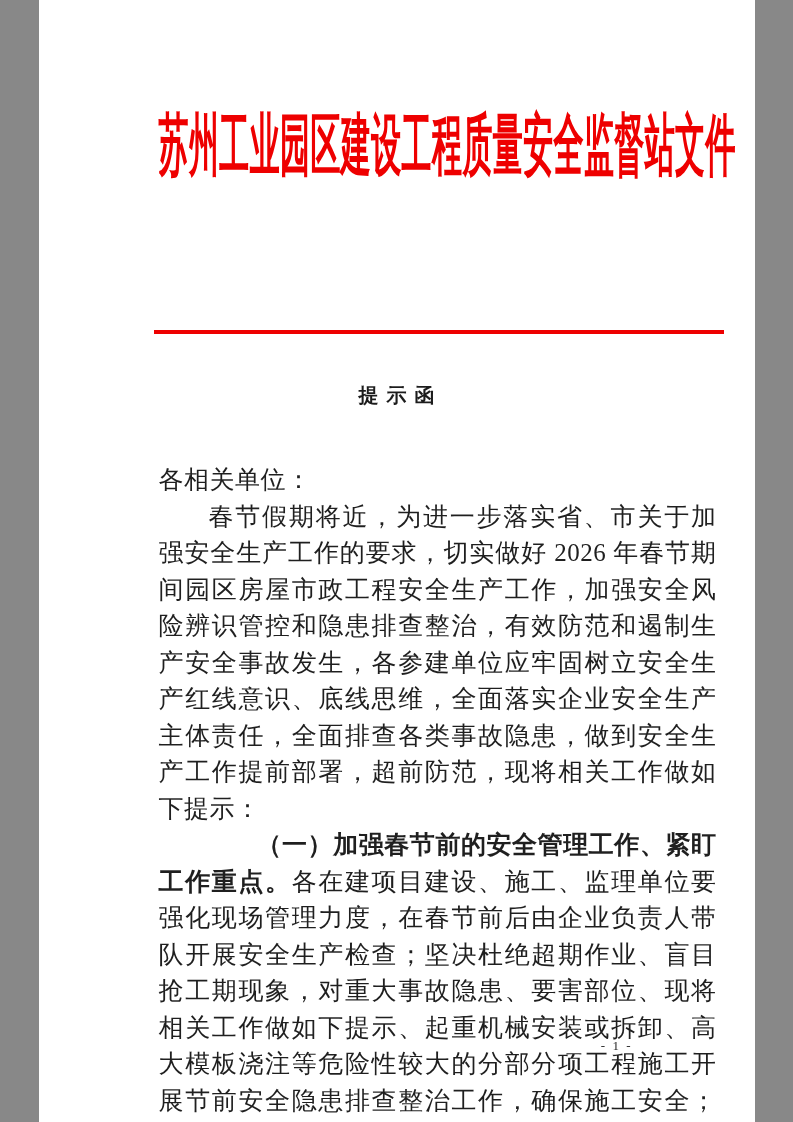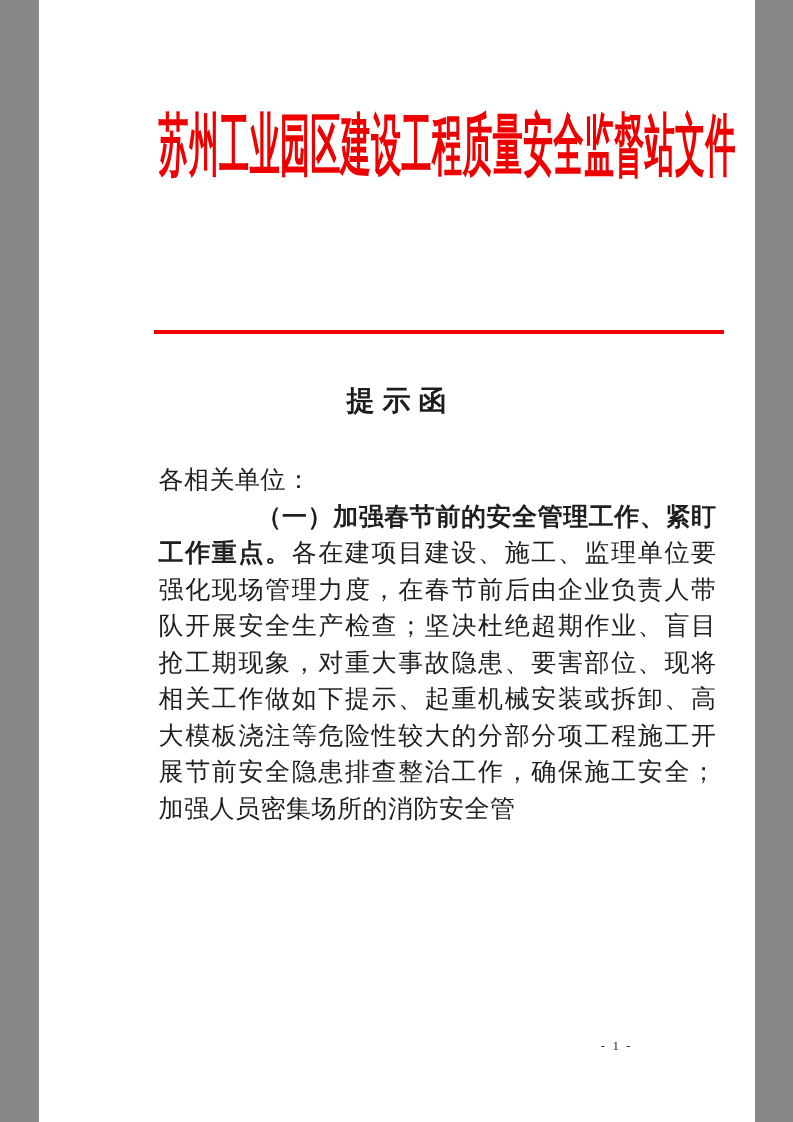--- a/index.html
+++ b/index.html
@@ -39,21 +39,21 @@
     height: 4px;
     background: var(--accent-red, #ee0000);
   }
 
   .doc-title {
     position: absolute;
     top: 382px;
     left: 0;
     width: 100%;
     text-align: center;
-    font-size: 28px;
+    font-size: 20px;
     font-weight: bold;
     letter-spacing: 8px;
     text-indent: 8px;
     color: #1c1c1c;
   }
 
   .doc-body {
     position: absolute;
     top: 462px;
     left: 120px;
@@ -85,20 +85,21 @@
 
   <div class="header-title">苏州工业园区建设工程质量安全监督站文件</div>
 
   <div class="red-rule"></div>
 
   <div class="doc-title">提示函</div>
 
   <div class="doc-body">
     <p>各相关单位：</p>
 
+    <p class="indented">春节假期将近，为进一步落实省、市关于加强安全生产工作的要求，切实做好 2026 年春节期间园区房屋市政工程安全生产工作，加强安全风险辨识管控和隐患排查整治，有效防范和遏制生产安全事故发生，各参建单位应牢固树立安全生产红线意识、底线思维，全面落实企业安全生产主体责任，全面排查各类事故隐患，做到安全生产工作提前部署，超前防范，现将相关工作做如下提示：</p>
 
     <p class="indented">
       <span class="bold-lead">（一）加强春节前的安全管理工作、紧盯工作重点。</span><span>各在建项目建设、施工、监理单位要强化现场管理力度，在春节前后由企业负责人带队开展安全生产检查；坚决杜绝超期作业、盲目抢工期现象，对重大事故隐患、要害部位、现将相关工作做如下提示、起重机械安装或拆卸、高大模板浇注等危险性较大的分部分项工程施工开展节前安全隐患排查整治工作，确保施工安全；加强人员密集场所的消防安全管</span>
     </p>
   </div>
 
   <div class="page-number">- 1 -</div>
 
 </div>
 

